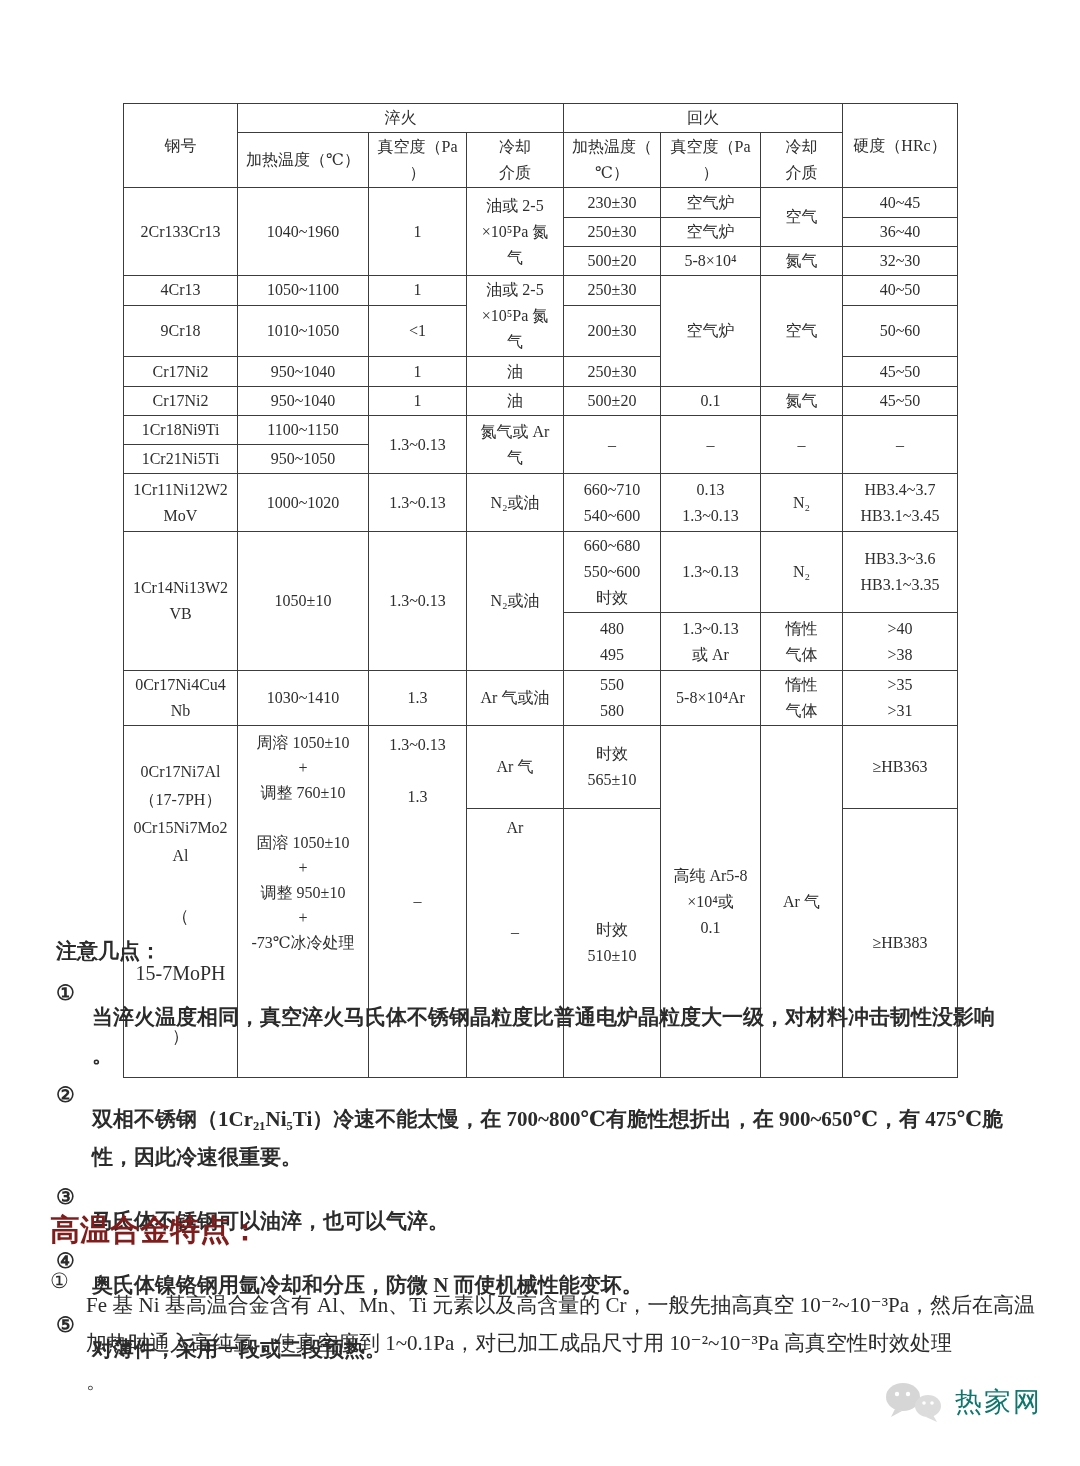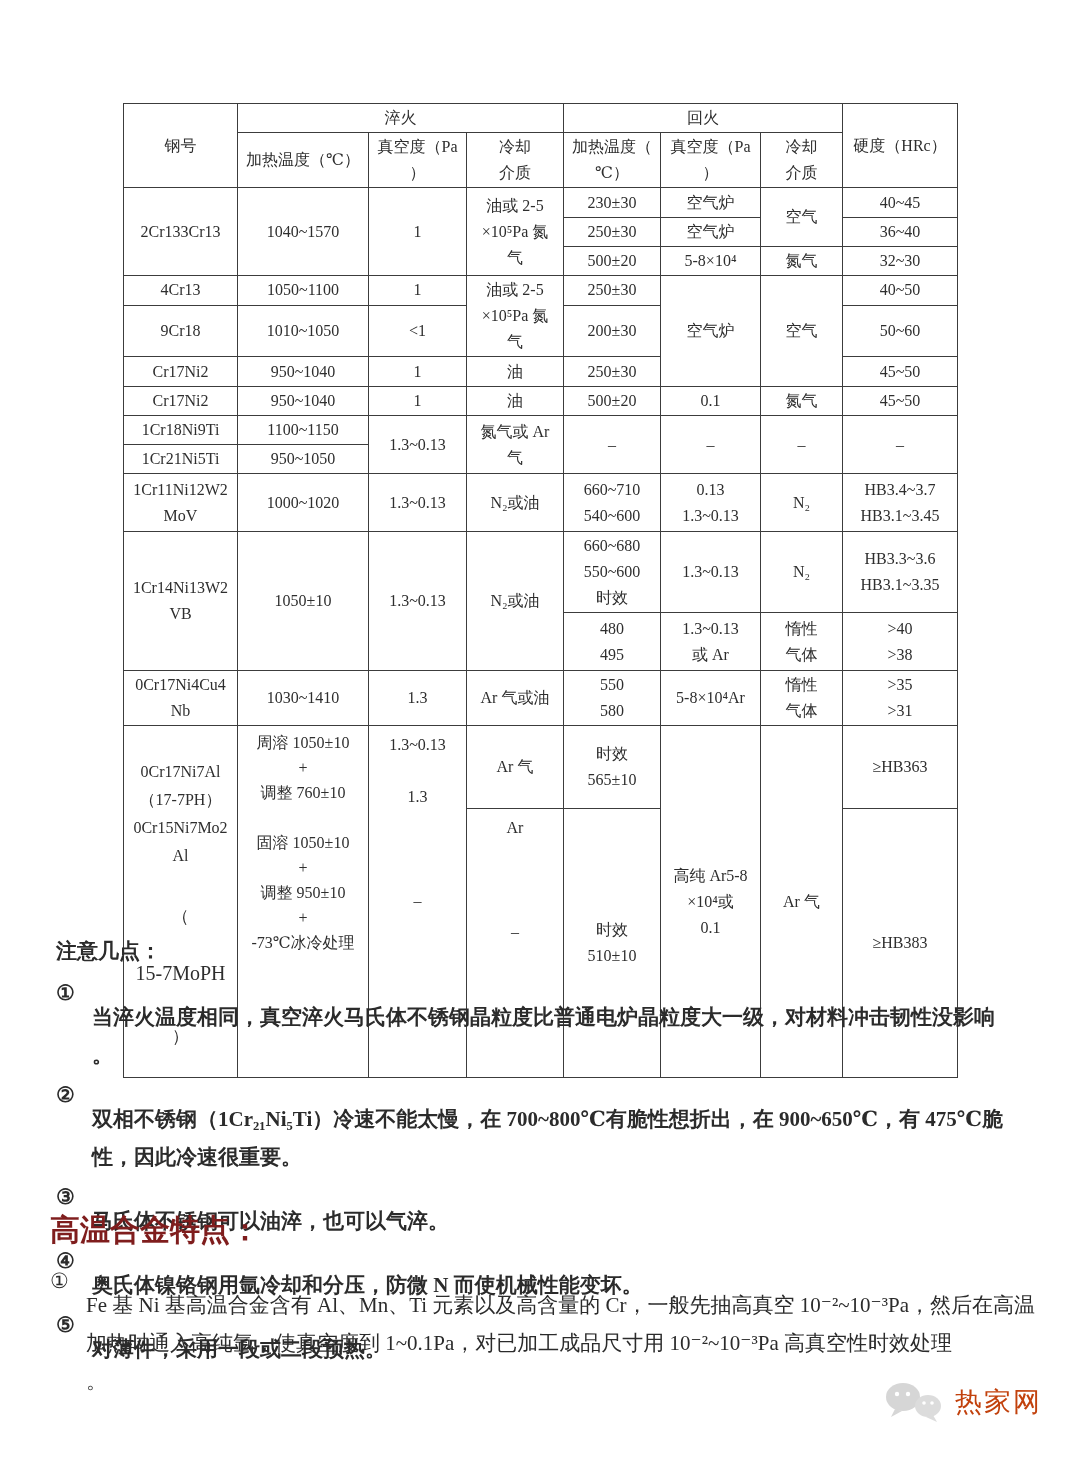--- a/index.html
+++ b/index.html
@@ -36,21 +36,21 @@
   .note-text{flex:1;font-size:21px;line-height:38px;white-space:pre-line;margin-top:24px;}
   
   .section2{position:absolute;left:50px;top:1208px;width:985px;}
   .section2-title{font-size:30px;font-weight:bold;line-height:44px;margin-bottom:10px;color:#7f1d1d;}
   
   .watermark{
     position:absolute;right:38px;bottom:42px;
     display:flex;align-items:center;gap:8px;
     color:#d2d2d2;
   }
-  .watermark-text{font-size:27px;letter-spacing:2px;color:#c2410c;}
+  .watermark-text{font-size:27px;letter-spacing:2px;color:#0f766e;}
 </style>
 </head>
 <body>
 
 <div class="page">
 
   <table class="heat-table">
     <colgroup>
       <col style="width:114px">
         <col style="width:131px">
@@ -77,21 +77,21 @@
         <td>加热温度（
 ℃）</td>
         <td>真空度（Pa
 ）</td>
         <td>冷却
 介质</td>
       </tr>
 
       <tr style="height:30px">
         <td rowspan="3">2Cr133Cr13</td>
-        <td rowspan="3">1040~1570</td>
+        <td rowspan="3">1040~1960</td>
         <td rowspan="3">1</td>
         <td rowspan="3">油或 2-5
 ×10⁵Pa 氮
 气</td>
         <td>230±30</td>
         <td>空气炉</td>
         <td rowspan="2">空气</td>
         <td>40~45</td>
       </tr>
       <tr style="height:26px">

